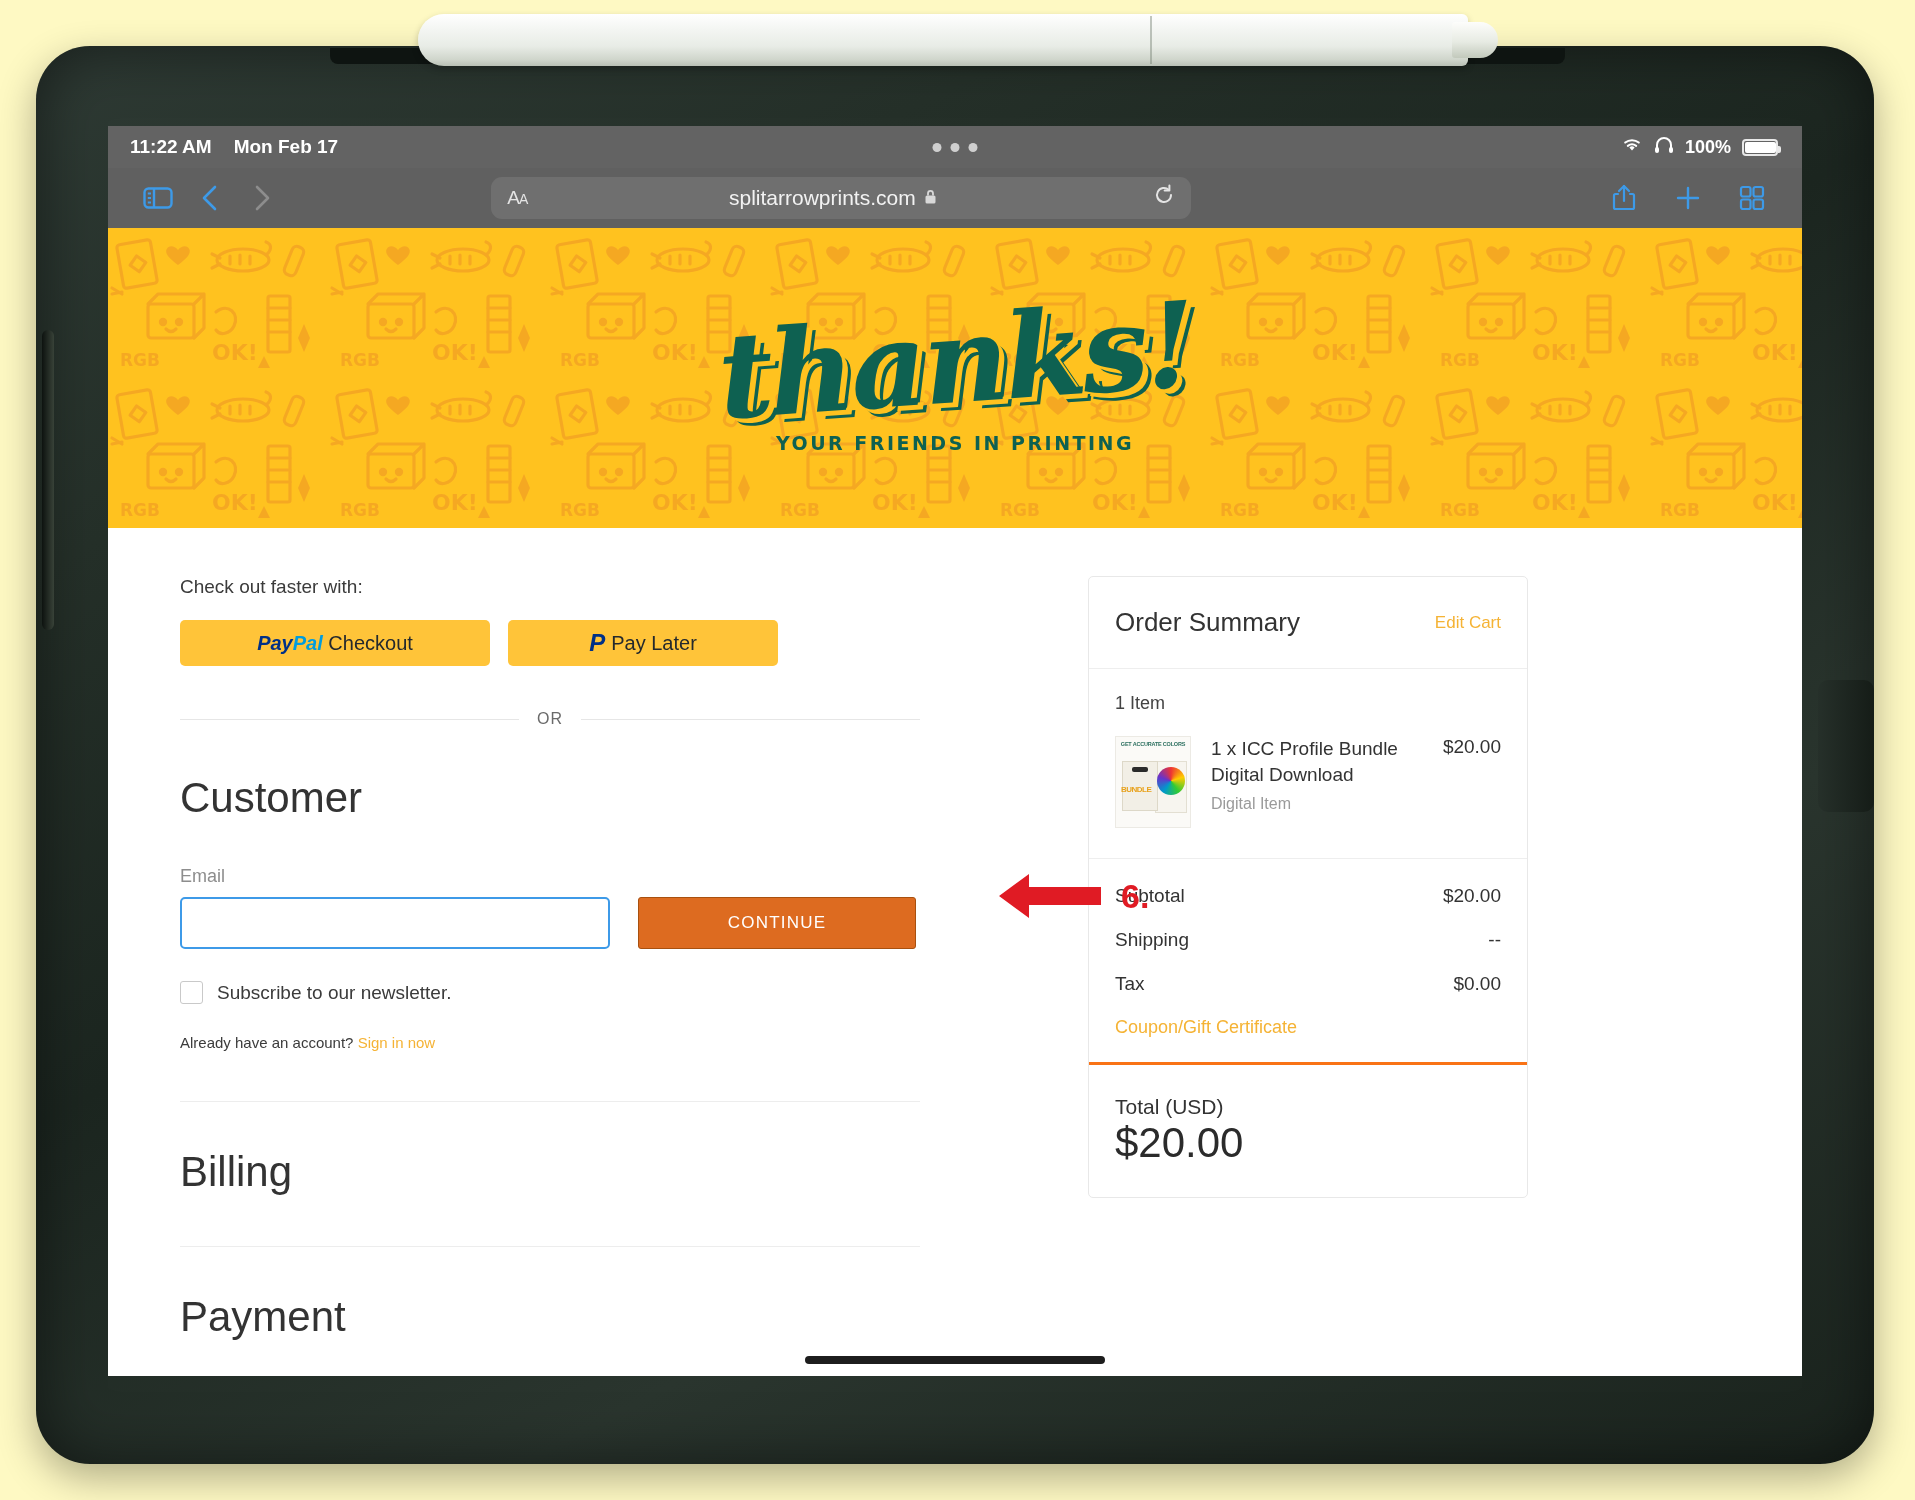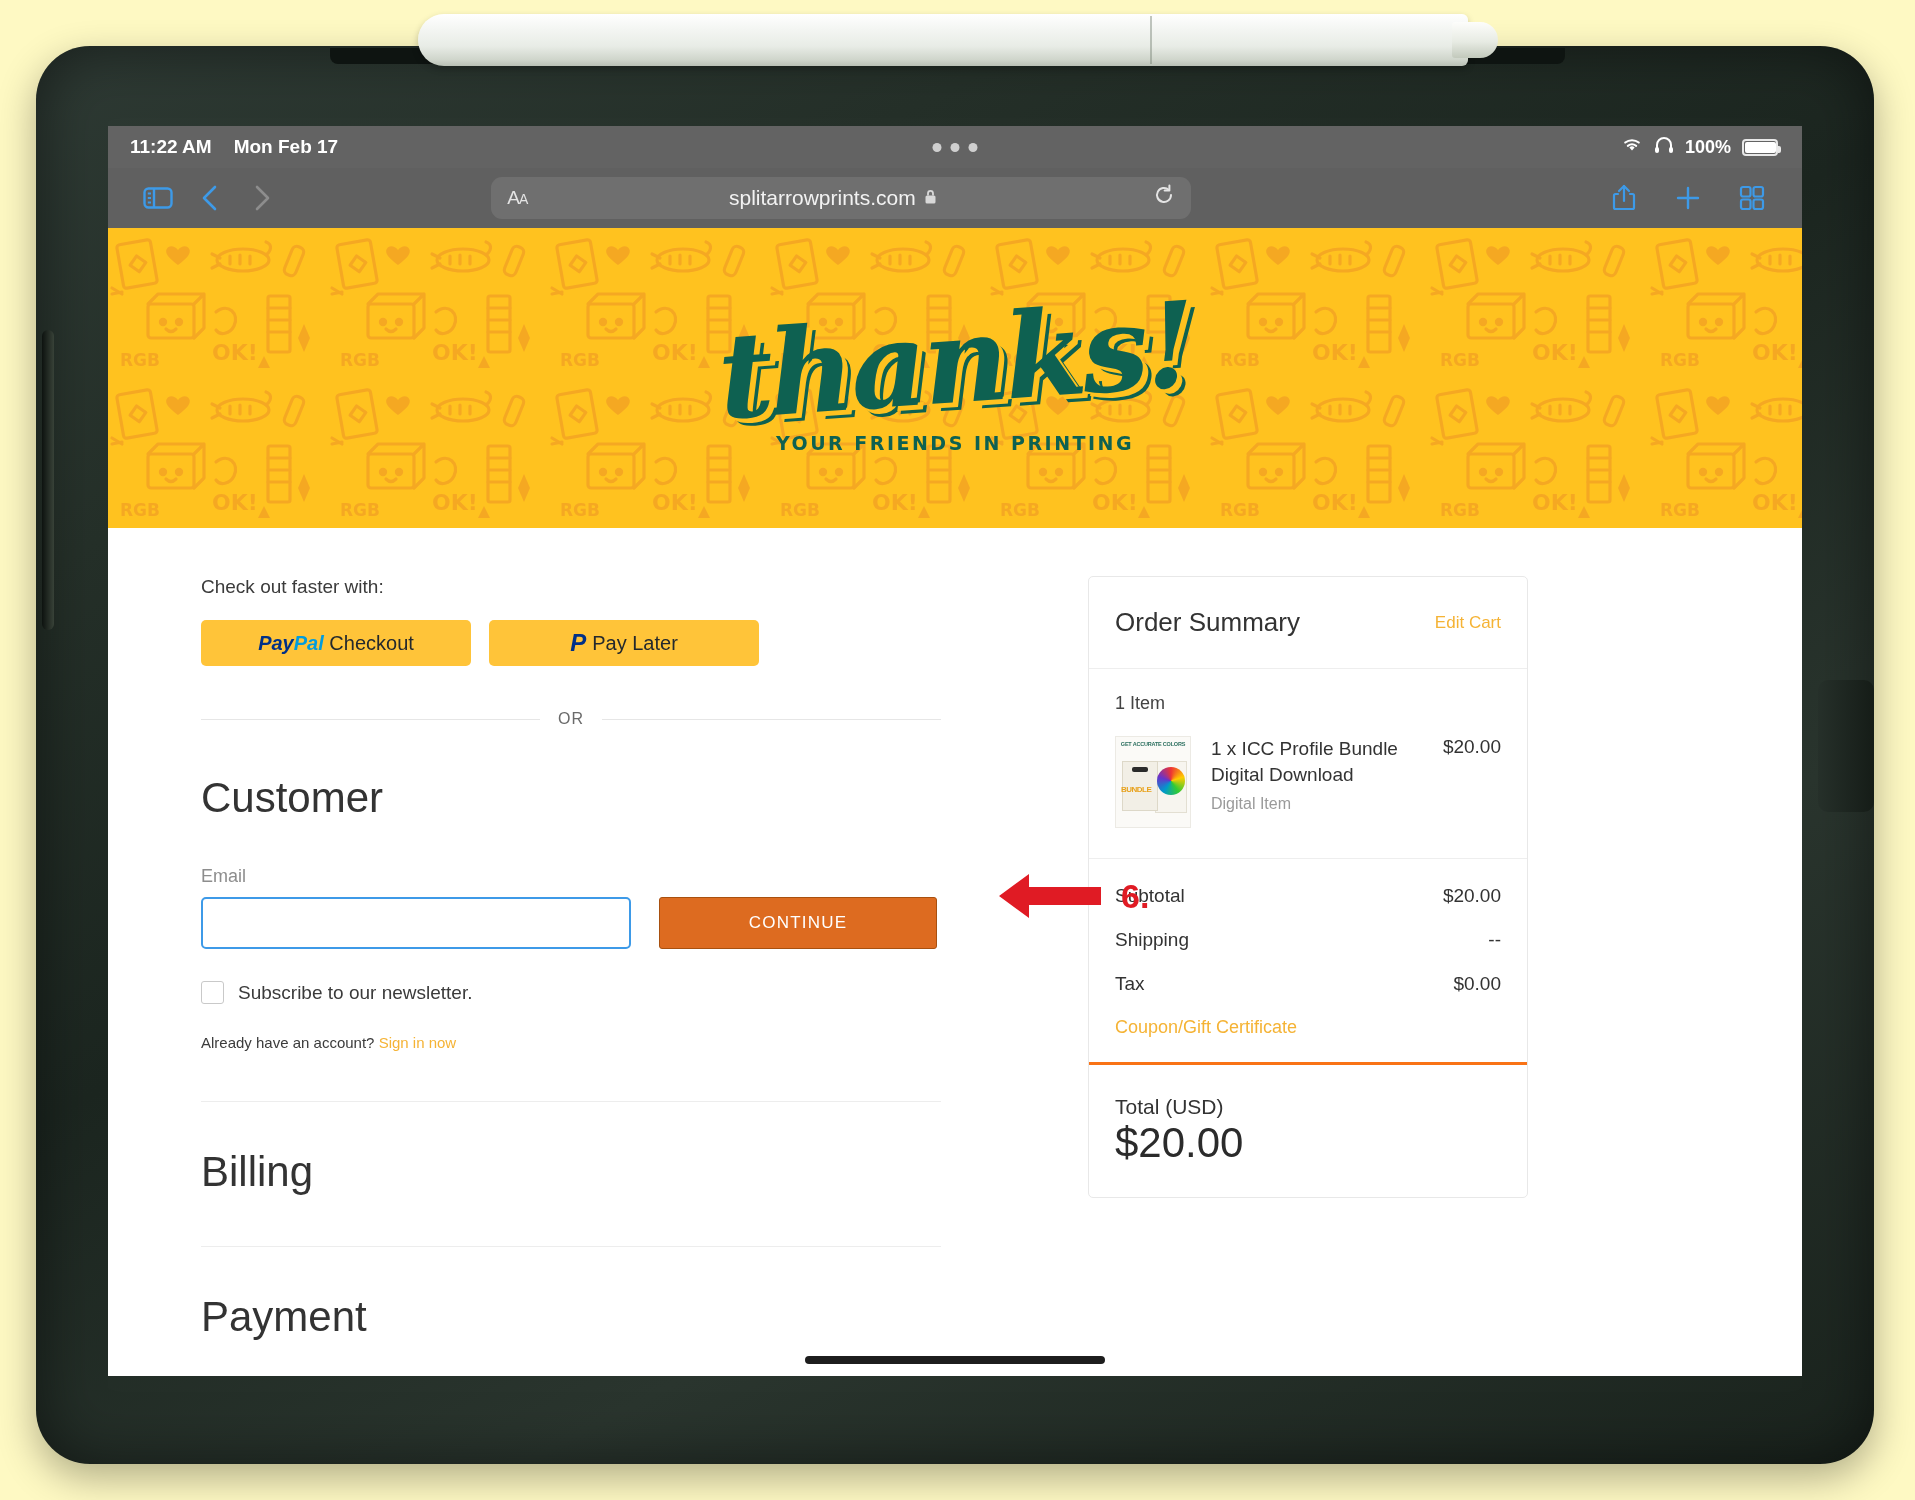--- a/index.html
+++ b/index.html
@@ -124,31 +124,31 @@
     line-height: 1;
   }
   .logo-tag {
     margin-top: 12px; font-size: 19px; font-weight: bold; color: #0e6151;
     letter-spacing: 2.5px; font-family: "DejaVu Sans", sans-serif;
   }
 
   .content {
     display: flex; padding: 48px 0 0 0; background: #fff; height: 848px;
   }
-  .col-left { width: 930px; padding-left: 93px; }
+  .col-left { width: 930px; padding-left: 72px; }
   .col-right { width: 500px; padding-left: 50px; }
 
   .fast-label { font-size: 19px; color: #3b3b3b; margin-bottom: 22px; }
   .pp-row { display: flex; gap: 18px; }
   .pp-btn {
     height: 46px; border-radius: 5px; background: #ffc439;
     display: flex; align-items: center; justify-content: center;
     cursor: pointer; border: none; font-size: 20px; color: #24292d;
   }
-  .pp-checkout { width: 270px; }
+  .pp-checkout { width: 310px; }
   .pp-later { width: 270px; }
   .pp-mark-bold { font-weight: bold; font-style: italic; }
   .pp-pay { color: #003087; }
   .pp-pal { color: #009cde; }
   .pp-glyph { color:#003087; font-weight:bold; font-style:italic; font-size:24px; margin-right:6px; }
 
   .or-divider {
     display: flex; align-items: center; gap: 18px;
     margin: 44px 0 0 0; width: 740px;
   }

